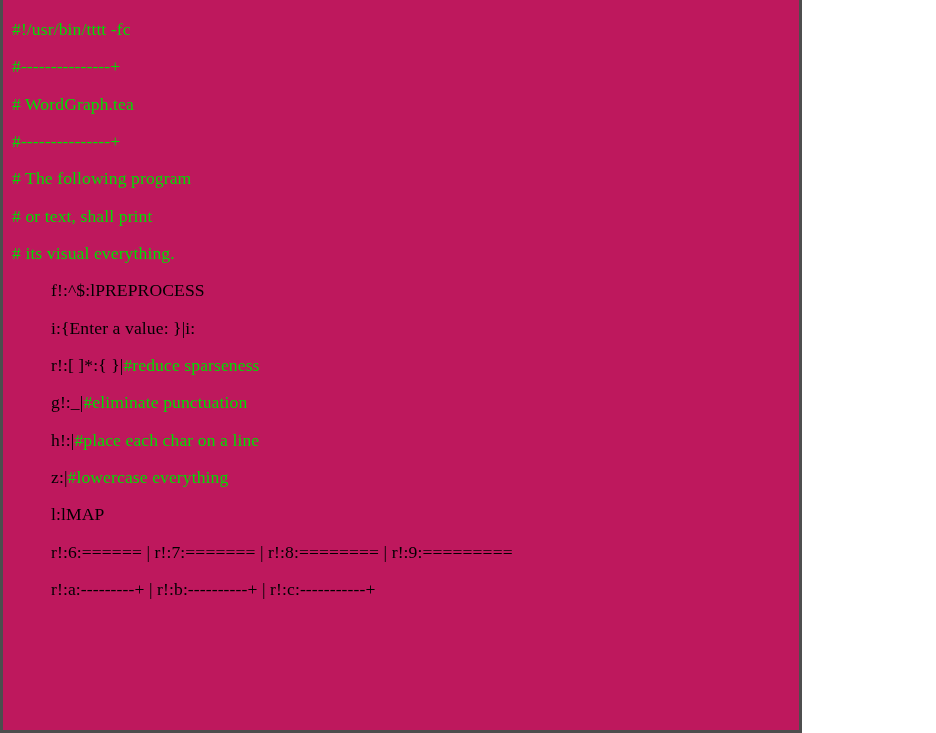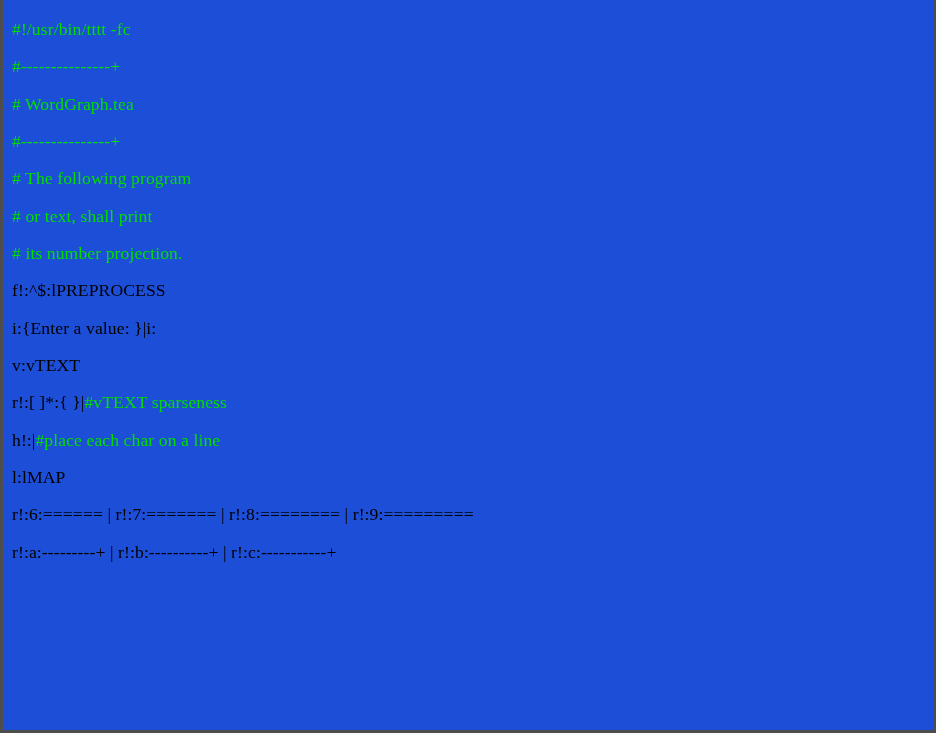--- a/index.html
+++ b/index.html
@@ -11,23 +11,23 @@
   body {
     width: 936px;
     height: 733px;
     font-family: "Liberation Serif", "DejaVu Serif", serif;
     overflow: hidden;
   }
 
   #listing-frame {
     position: relative;
     box-sizing: border-box;
-    width: 936px;
+    width: 802px;
     height: 733px;
-    background: #1d4ed8;
+    background: #be185d;
     border-left: 3px solid #4d4d4d;
     border-right: 3px solid #4d4d4d;
     border-bottom: 3px solid #4d4d4d;
     border-top: 0;
     padding: 5px 0 0 0;
   }
 
   #code-block {
     display: block;
     padding: 0 0 0 9px;
@@ -41,39 +41,40 @@
     line-height: 22.35px;
     height: 22.35px;
     color: #000000;
     letter-spacing: 0.1px;
   }
 
   .code-line .tok {
     white-space: pre;
   }
 
-  .tok.code    { color: #000000; }
+  .tok.code    { color: #000000; margin-left: 39px; }
   .tok.comment { color: #00dd00; }
 </style>
 </head>
 <body>
 
 <div id="listing-frame">
   <pre id="code-block"><span class="code-line"><span class="tok comment">#!/usr/bin/tttt -fc</span></span>
 <span class="code-line"><span class="tok comment">#---------------+</span></span>
 <span class="code-line"><span class="tok comment"># WordGraph.tea</span></span>
 <span class="code-line"><span class="tok comment">#---------------+</span></span>
 <span class="code-line"><span class="tok comment"># The following program</span></span>
 <span class="code-line"><span class="tok comment"># or text, shall print</span></span>
-<span class="code-line"><span class="tok comment"># its number projection.</span></span>
+<span class="code-line"><span class="tok comment"># its visual everything.</span></span>
 <span class="code-line"><span class="tok code">f!:^$:lPREPROCESS</span></span>
 <span class="code-line"><span class="tok code">i:{Enter a value: }|i:</span></span>
-<span class="code-line"><span class="tok code">v:vTEXT</span></span>
-<span class="code-line"><span class="tok code">r!:[ ]*:{ }|</span><span class="tok comment">#vTEXT sparseness</span></span>
+<span class="code-line"><span class="tok code">r!:[ ]*:{ }|</span><span class="tok comment">#reduce sparseness</span></span>
+<span class="code-line"><span class="tok code">g!:_|</span><span class="tok comment">#eliminate punctuation</span></span>
 <span class="code-line"><span class="tok code">h!:|</span><span class="tok comment">#place each char on a line</span></span>
+<span class="code-line"><span class="tok code">z:|</span><span class="tok comment">#lowercase everything</span></span>
 <span class="code-line"><span class="tok code">l:lMAP</span></span>
 <span class="code-line"><span class="tok code">r!:6:====== | r!:7:======= | r!:8:======== | r!:9:=========</span></span>
 <span class="code-line"><span class="tok code">r!:a:---------+ | r!:b:----------+ | r!:c:-----------+</span></span>
 
 
 
 
 
 
 

